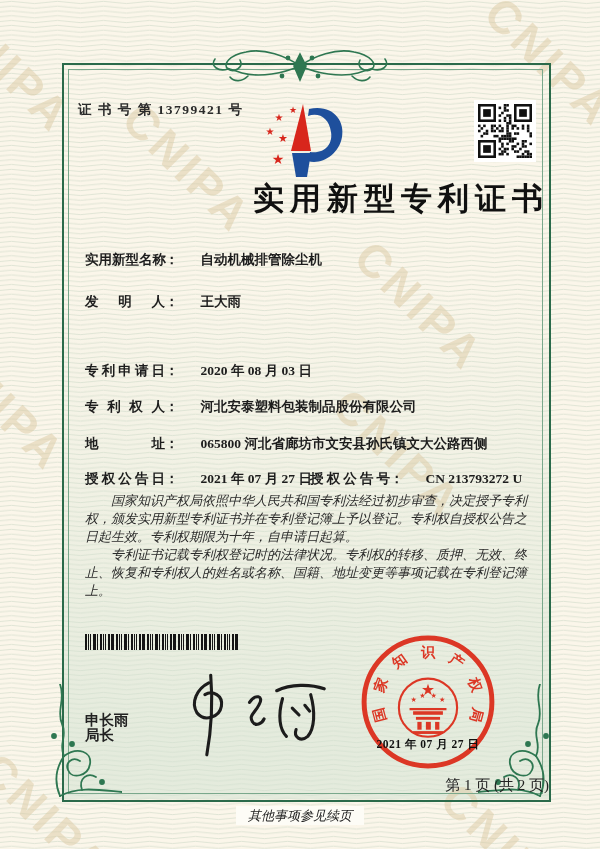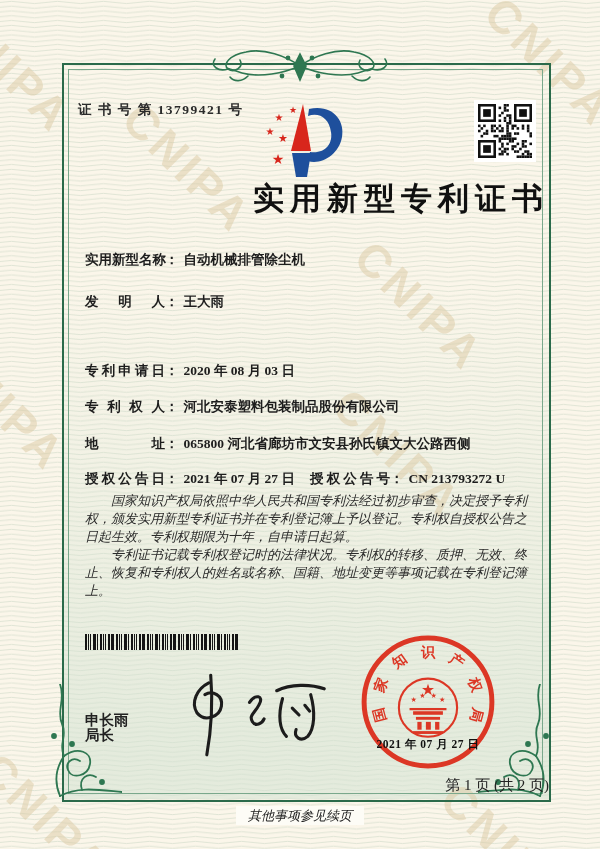--- a/index.html
+++ b/index.html
@@ -21,21 +21,21 @@
   .frame-outer{position:absolute;left:62px;top:63px;width:485px;height:735px;border:2.5px solid #2a6a4a;}
   .frame-inner{position:absolute;left:68px;top:69px;width:473px;height:723px;border:1px solid #7aa88c;}
 
   .cert-no{left:78px;top:101px;font-size:13.5px;letter-spacing:1.5px;color:#2b2b2b;font-weight:bold;}
   .qr-box{left:474px;top:100px;width:62px;height:62px;background:#fff;}
   .title{left:62px;top:178px;width:487px;text-align:right;font-size:31px;font-weight:bold;
          letter-spacing:6px;color:#101010;}
 
   .row{position:absolute;left:85px;width:450px;font-size:13.5px;font-weight:bold;color:#1d1d1d;white-space:nowrap;}
   .row .lbl{display:inline-block;width:80px;text-align:justify;text-align-last:justify;vertical-align:top;}
-  .row .val{margin-left:5px;}
+  .row .val{margin-left:22px;}
   .pair2{position:absolute;left:225px;top:0;}
 
   .paras{left:85px;top:492px;width:446px;font-size:13px;line-height:18px;color:#2a2a2a;font-style:italic;}
   .paras p{margin:0;text-indent:2em;}
 
   .sans{font-family:"Liberation Sans",sans-serif;}
   .sig-title{left:85px;top:686px;font-size:14.5px;font-weight:bold;color:#222;margin-top:40px;}
   .sig-name{left:85px;top:711px;font-size:14.5px;font-weight:bold;color:#222;}
 
   .seal-date{left:357px;top:737px;width:142px;text-align:center;font-size:11.5px;

